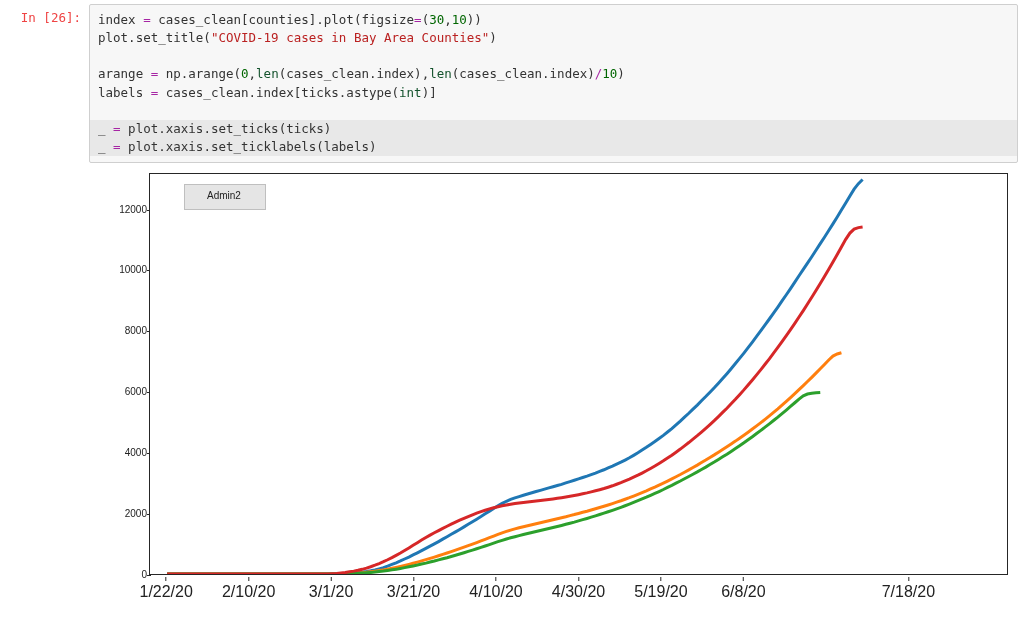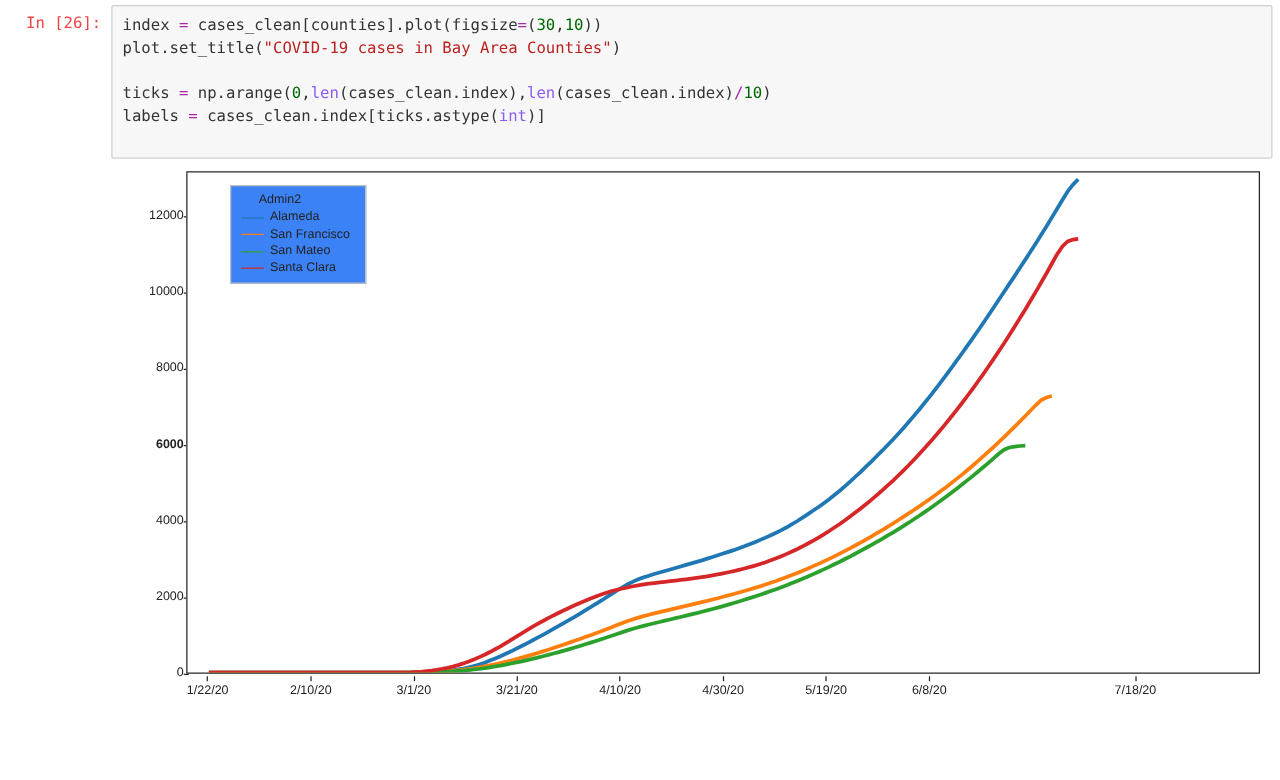--- a/index.html
+++ b/index.html
@@ -39,21 +39,21 @@
     white-space: pre;
     overflow-x: auto;
   }
   .hl-line {
     display: block;
     background: #e8e8e8;
     margin: 0 -8px;
     padding: 0 8px;
   }
   .tok-op    { color: #a626a4; }
-  .tok-builtin { color: #8b5cf6; }
+  .tok-builtin { color: #14532d; }
   .tok-num   { color: #006600; }
   .tok-str   { color: #ba2121; }
 
   .output {
     display: flex;
     align-items: flex-start;
     margin-top: 6px;
   }
   .output .prompt { color: transparent; }
 
@@ -115,42 +115,42 @@
     position: absolute;
     left: 24px;
     right: 0;
     bottom: 0;
     height: 22px;
   }
   .x-tick {
     position: absolute;
     top: 0;
     transform: translateX(-50%);
-    font-size: 10px;
+    font-size: 16px;
     color: #222;
     text-align: center;
     white-space: nowrap;
   }
   .x-tick .tick-mark {
     display: block;
     width: 0;
     height: 4px;
     border-left: 1px solid #262626;
     margin: 0 auto 2px auto;
   }
 
   .legend {
     position: absolute;
     left: 34px;
     top: 10px;
     border: 1px solid #bfbfbf;
-    background: #3b82f6;
+    background: #e5e5e5;
     font-size: 10px;
     color: #222;
-    padding: 4px 12px 5px 8px;
+    padding: 4px 24px 5px 8px;
     line-height: 1.35;
   }
   .legend-title {
     font-size: 10px;
     color: #222;
     margin-bottom: 1px;
     padding-left: 14px;
   }
   .legend-row {
     display: flex;
@@ -166,67 +166,49 @@
 </head>
 <body>
 
 <div class="notebook">
 
   <div class="cell">
     <div class="prompt">In [26]:</div>
     <div class="input-area"><span>index </span><span class="tok-op">=</span><span> cases_clean[counties].plot(figsize</span><span class="tok-op">=</span><span>(</span><span class="tok-num">30</span><span>,</span><span class="tok-num">10</span><span>))</span>
 <span>plot.set_title(</span><span class="tok-str">"COVID-19 cases in Bay Area Counties"</span><span>)</span>
 
-<span>ticks </span><span class="tok-op">=</span><span> np.arange(</span><span class="tok-num">0</span><span>,</span><span class="tok-builtin">len</span><span>(cases_clean.index),</span><span class="tok-builtin">len</span><span>(cases_clean.index)</span><span class="tok-op">/</span><span class="tok-num">10</span><span>)</span>
+<span>arange </span><span class="tok-op">=</span><span> np.arange(</span><span class="tok-num">0</span><span>,</span><span class="tok-builtin">len</span><span>(cases_clean.index),</span><span class="tok-builtin">len</span><span>(cases_clean.index)</span><span class="tok-op">/</span><span class="tok-num">10</span><span>)</span>
 <span>labels </span><span class="tok-op">=</span><span> cases_clean.index[ticks.astype(</span><span class="tok-builtin">int</span><span>)]</span>
 
-</div>
+<span class="hl-line"><span>_ </span><span class="tok-op">=</span><span> plot.xaxis.set_ticks(ticks)</span></span><span class="hl-line"><span>_ </span><span class="tok-op">=</span><span> plot.xaxis.set_ticklabels(labels)</span></span></div>
   </div>
 
   <div class="output">
     <div class="prompt">.</div>
     <div class="plot-wrap">
 
       <div class="chart-box">
         <div class="y-ticks" id="y-ticks">
             <div class="y-tick" style="bottom: 0%;">0<span class="tick-mark"></span></div>
             <div class="y-tick" style="bottom: 15.1515%;">2000<span class="tick-mark"></span></div>
             <div class="y-tick" style="bottom: 30.303%;">4000<span class="tick-mark"></span></div>
-            <div class="y-tick" style="bottom: 45.4545%; font-weight: bold;">6000<span class="tick-mark"></span></div>
+            <div class="y-tick" style="bottom: 45.4545%;">6000<span class="tick-mark"></span></div>
             <div class="y-tick" style="bottom: 60.6061%;">8000<span class="tick-mark"></span></div>
             <div class="y-tick" style="bottom: 75.7576%;">10000<span class="tick-mark"></span></div>
             <div class="y-tick" style="bottom: 90.9091%;">12000<span class="tick-mark"></span></div>
           </div>
         <div class="plot-frame">
           <svg class="lines" id="chart-svg" viewBox="0 0 1000 1000" preserveAspectRatio="none">
               <path d="M20.0 1000.0 L24.9 1000.0 L29.9 1000.0 L34.8 1000.0 L39.8 1000.0 L44.7 1000.0 L49.7 1000.0 L54.6 1000.0 L59.6 1000.0 L64.5 1000.0 L69.5 1000.0 L74.4 1000.0 L79.4 1000.0 L84.3 1000.0 L89.3 1000.0 L94.2 1000.0 L99.2 1000.0 L104.1 1000.0 L109.1 1000.0 L114.0 1000.0 L119.0 1000.0 L123.9 1000.0 L128.9 1000.0 L133.8 1000.0 L138.8 1000.0 L143.7 1000.0 L148.7 1000.0 L153.6 1000.0 L158.6 1000.0 L163.5 1000.0 L168.5 1000.0 L173.4 1000.0 L178.4 1000.0 L183.3 1000.0 L188.2 1000.0 L193.2 1000.0 L198.1 1000.0 L203.1 1000.0 L208.0 1000.0 L213.0 999.6 L217.9 999.2 L222.9 998.9 L227.8 998.5 L232.8 997.9 L237.7 997.3 L242.7 996.6 L247.6 995.5 L252.6 993.9 L257.5 992.0 L262.5 989.8 L267.4 987.1 L272.4 984.1 L277.3 980.3 L282.3 976.1 L287.2 972.0 L292.2 967.4 L297.1 962.5 L302.1 957.6 L307.0 952.3 L312.0 947.0 L316.9 941.7 L321.9 936.0 L326.8 930.3 L331.8 924.6 L336.7 918.9 L341.6 912.9 L346.6 906.8 L351.5 900.8 L356.5 894.7 L361.4 888.6 L366.4 882.2 L371.3 875.8 L376.3 869.3 L381.2 862.9 L386.2 856.4 L391.1 849.6 L396.1 842.8 L401.0 836.0 L406.0 829.5 L410.9 823.5 L415.9 818.2 L420.8 813.6 L425.8 809.8 L430.7 806.4 L435.7 803.0 L440.6 800.0 L445.6 797.0 L450.5 793.9 L455.5 790.9 L460.4 787.9 L465.4 784.8 L470.3 781.8 L475.3 778.8 L480.2 775.8 L485.2 772.3 L490.1 768.9 L495.1 765.5 L500.0 762.1 L504.9 758.7 L509.9 755.3 L514.8 751.5 L519.8 747.7 L524.7 743.6 L529.7 739.4 L534.6 734.8 L539.6 730.3 L544.5 725.4 L549.5 720.5 L554.4 715.2 L559.4 709.5 L564.3 703.4 L569.3 697.0 L574.2 690.2 L579.2 683.3 L584.1 676.1 L589.1 668.9 L594.0 661.4 L599.0 653.4 L603.9 645.1 L608.9 636.4 L613.8 627.3 L618.8 617.8 L623.7 608.0 L628.7 598.1 L633.6 587.9 L638.6 577.7 L643.5 567.0 L648.5 556.4 L653.4 545.5 L658.4 534.5 L663.3 523.1 L668.2 511.4 L673.2 499.2 L678.1 486.7 L683.1 473.9 L688.0 461.0 L693.0 447.7 L697.9 434.1 L702.9 420.1 L707.8 406.1 L712.8 391.7 L717.7 377.3 L722.7 362.5 L727.6 347.7 L732.6 332.6 L737.5 317.4 L742.5 301.9 L747.4 286.4 L752.4 270.5 L757.3 254.5 L762.3 238.6 L767.2 222.7 L772.2 206.8 L777.1 190.5 L782.1 174.2 L787.0 158.0 L792.0 141.3 L796.9 124.6 L801.9 107.6 L806.8 90.2 L811.8 72.7 L816.7 54.9 L821.6 37.9 L826.6 24.2 L831.5 13.6 " fill="none" stroke="#1f77b4" stroke-width="3" vector-effect="non-scaling-stroke"></path>
               <path d="M20.0 1000.0 L24.9 1000.0 L29.9 1000.0 L34.8 1000.0 L39.8 1000.0 L44.7 1000.0 L49.7 1000.0 L54.6 1000.0 L59.6 1000.0 L64.5 1000.0 L69.5 1000.0 L74.4 1000.0 L79.4 1000.0 L84.3 1000.0 L89.3 1000.0 L94.2 1000.0 L99.2 1000.0 L104.1 1000.0 L109.1 1000.0 L114.0 1000.0 L119.0 1000.0 L123.9 1000.0 L128.9 1000.0 L133.8 1000.0 L138.8 1000.0 L143.7 1000.0 L148.7 1000.0 L153.6 1000.0 L158.6 1000.0 L163.5 1000.0 L168.5 1000.0 L173.4 1000.0 L178.4 1000.0 L183.3 1000.0 L188.2 1000.0 L193.2 1000.0 L198.1 1000.0 L203.1 1000.0 L208.0 1000.0 L213.0 999.8 L217.9 999.6 L222.9 999.4 L227.8 999.1 L232.8 998.6 L237.7 998.1 L242.7 997.4 L247.6 996.6 L252.6 995.6 L257.5 994.4 L262.5 993.0 L267.4 991.5 L272.4 989.8 L277.3 987.9 L282.3 985.8 L287.2 983.5 L292.2 981.1 L297.1 978.6 L302.1 975.9 L307.0 973.1 L312.0 970.2 L316.9 967.3 L321.9 964.2 L326.8 961.0 L331.8 957.7 L336.7 954.4 L341.6 951.0 L346.6 947.5 L351.5 943.9 L356.5 940.3 L361.4 936.7 L366.4 933.0 L371.3 929.2 L376.3 925.3 L381.2 921.4 L386.2 917.4 L391.1 913.4 L396.1 909.3 L401.0 905.2 L406.0 901.1 L410.9 897.1 L415.9 893.6 L420.8 890.3 L425.8 887.3 L430.7 884.5 L435.7 881.8 L440.6 879.2 L445.6 876.7 L450.5 874.2 L455.5 871.7 L460.4 869.2 L465.4 866.7 L470.3 864.2 L475.3 861.7 L480.2 859.2 L485.2 856.7 L490.1 854.0 L495.1 851.4 L500.0 848.6 L504.9 845.8 L509.9 843.0 L514.8 840.0 L519.8 837.0 L524.7 833.9 L529.7 830.7 L534.6 827.4 L539.6 824.0 L544.5 820.5 L549.5 816.9 L554.4 813.1 L559.4 809.2 L564.3 805.1 L569.3 800.8 L574.2 796.4 L579.2 792.0 L584.1 787.3 L589.1 782.7 L594.0 777.8 L599.0 772.8 L603.9 767.7 L608.9 762.3 L613.8 756.9 L618.8 751.3 L623.7 745.5 L628.7 739.7 L633.6 733.7 L638.6 727.7 L643.5 721.4 L648.5 715.2 L653.4 708.7 L658.4 702.2 L663.3 695.5 L668.2 688.8 L673.2 681.9 L678.1 674.9 L683.1 667.8 L688.0 660.5 L693.0 653.1 L697.9 645.5 L702.9 637.7 L707.8 629.8 L712.8 621.6 L717.7 613.3 L722.7 604.7 L727.6 595.9 L732.6 587.0 L737.5 577.8 L742.5 568.4 L747.4 558.9 L752.4 549.1 L757.3 539.2 L762.3 529.1 L767.2 518.8 L772.2 508.3 L777.1 497.7 L782.1 487.0 L787.0 476.1 L792.0 465.0 L796.9 455.3 L801.9 450.0 L806.8 447.0 " fill="none" stroke="#ff7f0e" stroke-width="3" vector-effect="non-scaling-stroke"></path>
               <path d="M20.0 1000.0 L24.9 1000.0 L29.9 1000.0 L34.8 1000.0 L39.8 1000.0 L44.7 1000.0 L49.7 1000.0 L54.6 1000.0 L59.6 1000.0 L64.5 1000.0 L69.5 1000.0 L74.4 1000.0 L79.4 1000.0 L84.3 1000.0 L89.3 1000.0 L94.2 1000.0 L99.2 1000.0 L104.1 1000.0 L109.1 1000.0 L114.0 1000.0 L119.0 1000.0 L123.9 1000.0 L128.9 1000.0 L133.8 1000.0 L138.8 1000.0 L143.7 1000.0 L148.7 1000.0 L153.6 1000.0 L158.6 1000.0 L163.5 1000.0 L168.5 1000.0 L173.4 1000.0 L178.4 1000.0 L183.3 1000.0 L188.2 1000.0 L193.2 1000.0 L198.1 1000.0 L203.1 1000.0 L208.0 1000.0 L213.0 999.8 L217.9 999.7 L222.9 999.5 L227.8 999.3 L232.8 999.0 L237.7 998.6 L242.7 998.2 L247.6 997.6 L252.6 996.9 L257.5 996.1 L262.5 995.1 L267.4 993.9 L272.4 992.7 L277.3 991.2 L282.3 989.6 L287.2 987.9 L292.2 986.1 L297.1 984.1 L302.1 982.0 L307.0 979.8 L312.0 977.6 L316.9 975.2 L321.9 972.8 L326.8 970.2 L331.8 967.6 L336.7 964.8 L341.6 962.0 L346.6 959.2 L351.5 956.2 L356.5 953.2 L361.4 950.1 L366.4 946.9 L371.3 943.6 L376.3 940.3 L381.2 936.9 L386.2 933.4 L391.1 929.9 L396.1 926.4 L401.0 922.8 L406.0 919.2 L410.9 915.8 L415.9 912.5 L420.8 909.5 L425.8 906.7 L430.7 904.0 L435.7 901.4 L440.6 898.9 L445.6 896.4 L450.5 893.9 L455.5 891.4 L460.4 888.9 L465.4 886.4 L470.3 883.8 L475.3 881.2 L480.2 878.6 L485.2 875.8 L490.1 873.0 L495.1 870.2 L500.0 867.2 L504.9 864.2 L509.9 861.1 L514.8 857.9 L519.8 854.6 L524.7 851.3 L529.7 847.9 L534.6 844.4 L539.6 840.8 L544.5 837.1 L549.5 833.3 L554.4 829.4 L559.4 825.3 L564.3 821.1 L569.3 816.8 L574.2 812.4 L579.2 808.0 L584.1 803.3 L589.1 798.6 L594.0 793.8 L599.0 788.8 L603.9 783.6 L608.9 778.4 L613.8 773.0 L618.8 767.6 L623.7 762.0 L628.7 756.3 L633.6 750.5 L638.6 744.7 L643.5 738.7 L648.5 732.7 L653.4 726.4 L658.4 720.2 L663.3 713.7 L668.2 707.1 L673.2 700.4 L678.1 693.5 L683.1 686.4 L688.0 679.2 L693.0 671.9 L697.9 664.4 L702.9 656.7 L707.8 648.9 L712.8 641.0 L717.7 632.9 L722.7 624.6 L727.6 616.2 L732.6 607.7 L737.5 598.9 L742.5 590.1 L747.4 581.1 L752.4 571.9 L757.3 562.6 L762.3 554.5 L767.2 550.0 L772.2 548.1 L777.1 547.0 L782.1 546.2 " fill="none" stroke="#2ca02c" stroke-width="3" vector-effect="non-scaling-stroke"></path>
               <path d="M20.0 1000.0 L24.9 1000.0 L29.9 1000.0 L34.8 1000.0 L39.8 1000.0 L44.7 1000.0 L49.7 1000.0 L54.6 1000.0 L59.6 1000.0 L64.5 1000.0 L69.5 1000.0 L74.4 1000.0 L79.4 1000.0 L84.3 1000.0 L89.3 1000.0 L94.2 1000.0 L99.2 1000.0 L104.1 1000.0 L109.1 1000.0 L114.0 1000.0 L119.0 1000.0 L123.9 1000.0 L128.9 1000.0 L133.8 1000.0 L138.8 1000.0 L143.7 1000.0 L148.7 1000.0 L153.6 1000.0 L158.6 1000.0 L163.5 1000.0 L168.5 1000.0 L173.4 1000.0 L178.4 1000.0 L183.3 1000.0 L188.2 1000.0 L193.2 1000.0 L198.1 1000.0 L203.1 1000.0 L208.0 999.8 L213.0 999.2 L217.9 998.5 L222.9 997.4 L227.8 996.1 L232.8 994.5 L237.7 992.8 L242.7 990.8 L247.6 988.3 L252.6 985.2 L257.5 981.8 L262.5 978.0 L267.4 973.9 L272.4 969.3 L277.3 964.4 L282.3 959.1 L287.2 953.5 L292.2 947.6 L297.1 941.3 L302.1 934.8 L307.0 928.3 L312.0 921.7 L316.9 915.2 L321.9 908.9 L326.8 902.8 L331.8 897.0 L336.7 891.4 L341.6 885.9 L346.6 880.6 L351.5 875.5 L356.5 870.5 L361.4 865.6 L366.4 860.9 L371.3 856.4 L376.3 852.0 L381.2 847.8 L386.2 843.9 L391.1 840.5 L396.1 837.3 L401.0 834.5 L406.0 832.0 L410.9 829.6 L415.9 827.5 L420.8 825.6 L425.8 823.9 L430.7 822.4 L435.7 821.1 L440.6 819.8 L445.6 818.6 L450.5 817.3 L455.5 816.1 L460.4 814.9 L465.4 813.6 L470.3 812.3 L475.3 810.8 L480.2 809.2 L485.2 807.6 L490.1 805.8 L495.1 803.8 L500.0 801.7 L504.9 799.5 L509.9 797.2 L514.8 794.7 L519.8 792.0 L524.7 789.2 L529.7 786.2 L534.6 783.0 L539.6 779.5 L544.5 775.7 L549.5 771.7 L554.4 767.3 L559.4 762.8 L564.3 758.0 L569.3 752.9 L574.2 747.6 L579.2 742.0 L584.1 736.1 L589.1 730.1 L594.0 723.7 L599.0 717.0 L603.9 710.1 L608.9 702.9 L613.8 695.4 L618.8 687.7 L623.7 679.6 L628.7 671.4 L633.6 662.9 L638.6 654.2 L643.5 645.2 L648.5 635.9 L653.4 626.4 L658.4 616.6 L663.3 606.5 L668.2 596.1 L673.2 585.5 L678.1 574.5 L683.1 563.2 L688.0 551.6 L693.0 539.7 L697.9 527.5 L702.9 515.0 L707.8 502.2 L712.8 489.1 L717.7 475.7 L722.7 462.0 L727.6 448.0 L732.6 433.6 L737.5 419.0 L742.5 404.1 L747.4 388.9 L752.4 373.3 L757.3 357.5 L762.3 341.4 L767.2 324.9 L772.2 308.2 L777.1 291.1 L782.1 273.8 L787.0 256.1 L792.0 238.2 L796.9 219.9 L801.9 201.4 L806.8 182.5 L811.8 163.3 L816.7 147.7 L821.6 137.9 L826.6 134.1 L831.5 132.6 " fill="none" stroke="#d62728" stroke-width="3" vector-effect="non-scaling-stroke"></path>
             </svg>
           <div class="legend">
             <div class="legend-title">Admin2</div>
-            <div id="legend-rows">
-                <div class="legend-row">
-                  <span class="legend-swatch" style="color: rgb(31, 119, 180);"></span>
-                  <span>Alameda</span>
-                </div>
-                <div class="legend-row">
-                  <span class="legend-swatch" style="color: rgb(255, 127, 14);"></span>
-                  <span>San Francisco</span>
-                </div>
-                <div class="legend-row">
-                  <span class="legend-swatch" style="color: rgb(44, 160, 44);"></span>
-                  <span>San Mateo</span>
-                </div>
-                <div class="legend-row">
-                  <span class="legend-swatch" style="color: rgb(214, 39, 40);"></span>
-                  <span>Santa Clara</span>
-                </div>
-              </div>
           </div>
         </div>
         <div class="x-ticks" id="x-ticks">
             <div class="x-tick" style="left: 2%;"><span class="tick-mark"></span><span>1/22/20</span></div>
             <div class="x-tick" style="left: 11.6%;"><span class="tick-mark"></span><span>2/10/20</span></div>
             <div class="x-tick" style="left: 21.2%;"><span class="tick-mark"></span><span>3/1/20</span></div>
             <div class="x-tick" style="left: 30.8%;"><span class="tick-mark"></span><span>3/21/20</span></div>
             <div class="x-tick" style="left: 40.4%;"><span class="tick-mark"></span><span>4/10/20</span></div>
             <div class="x-tick" style="left: 50%;"><span class="tick-mark"></span><span>4/30/20</span></div>
             <div class="x-tick" style="left: 59.6%;"><span class="tick-mark"></span><span>5/19/20</span></div>

